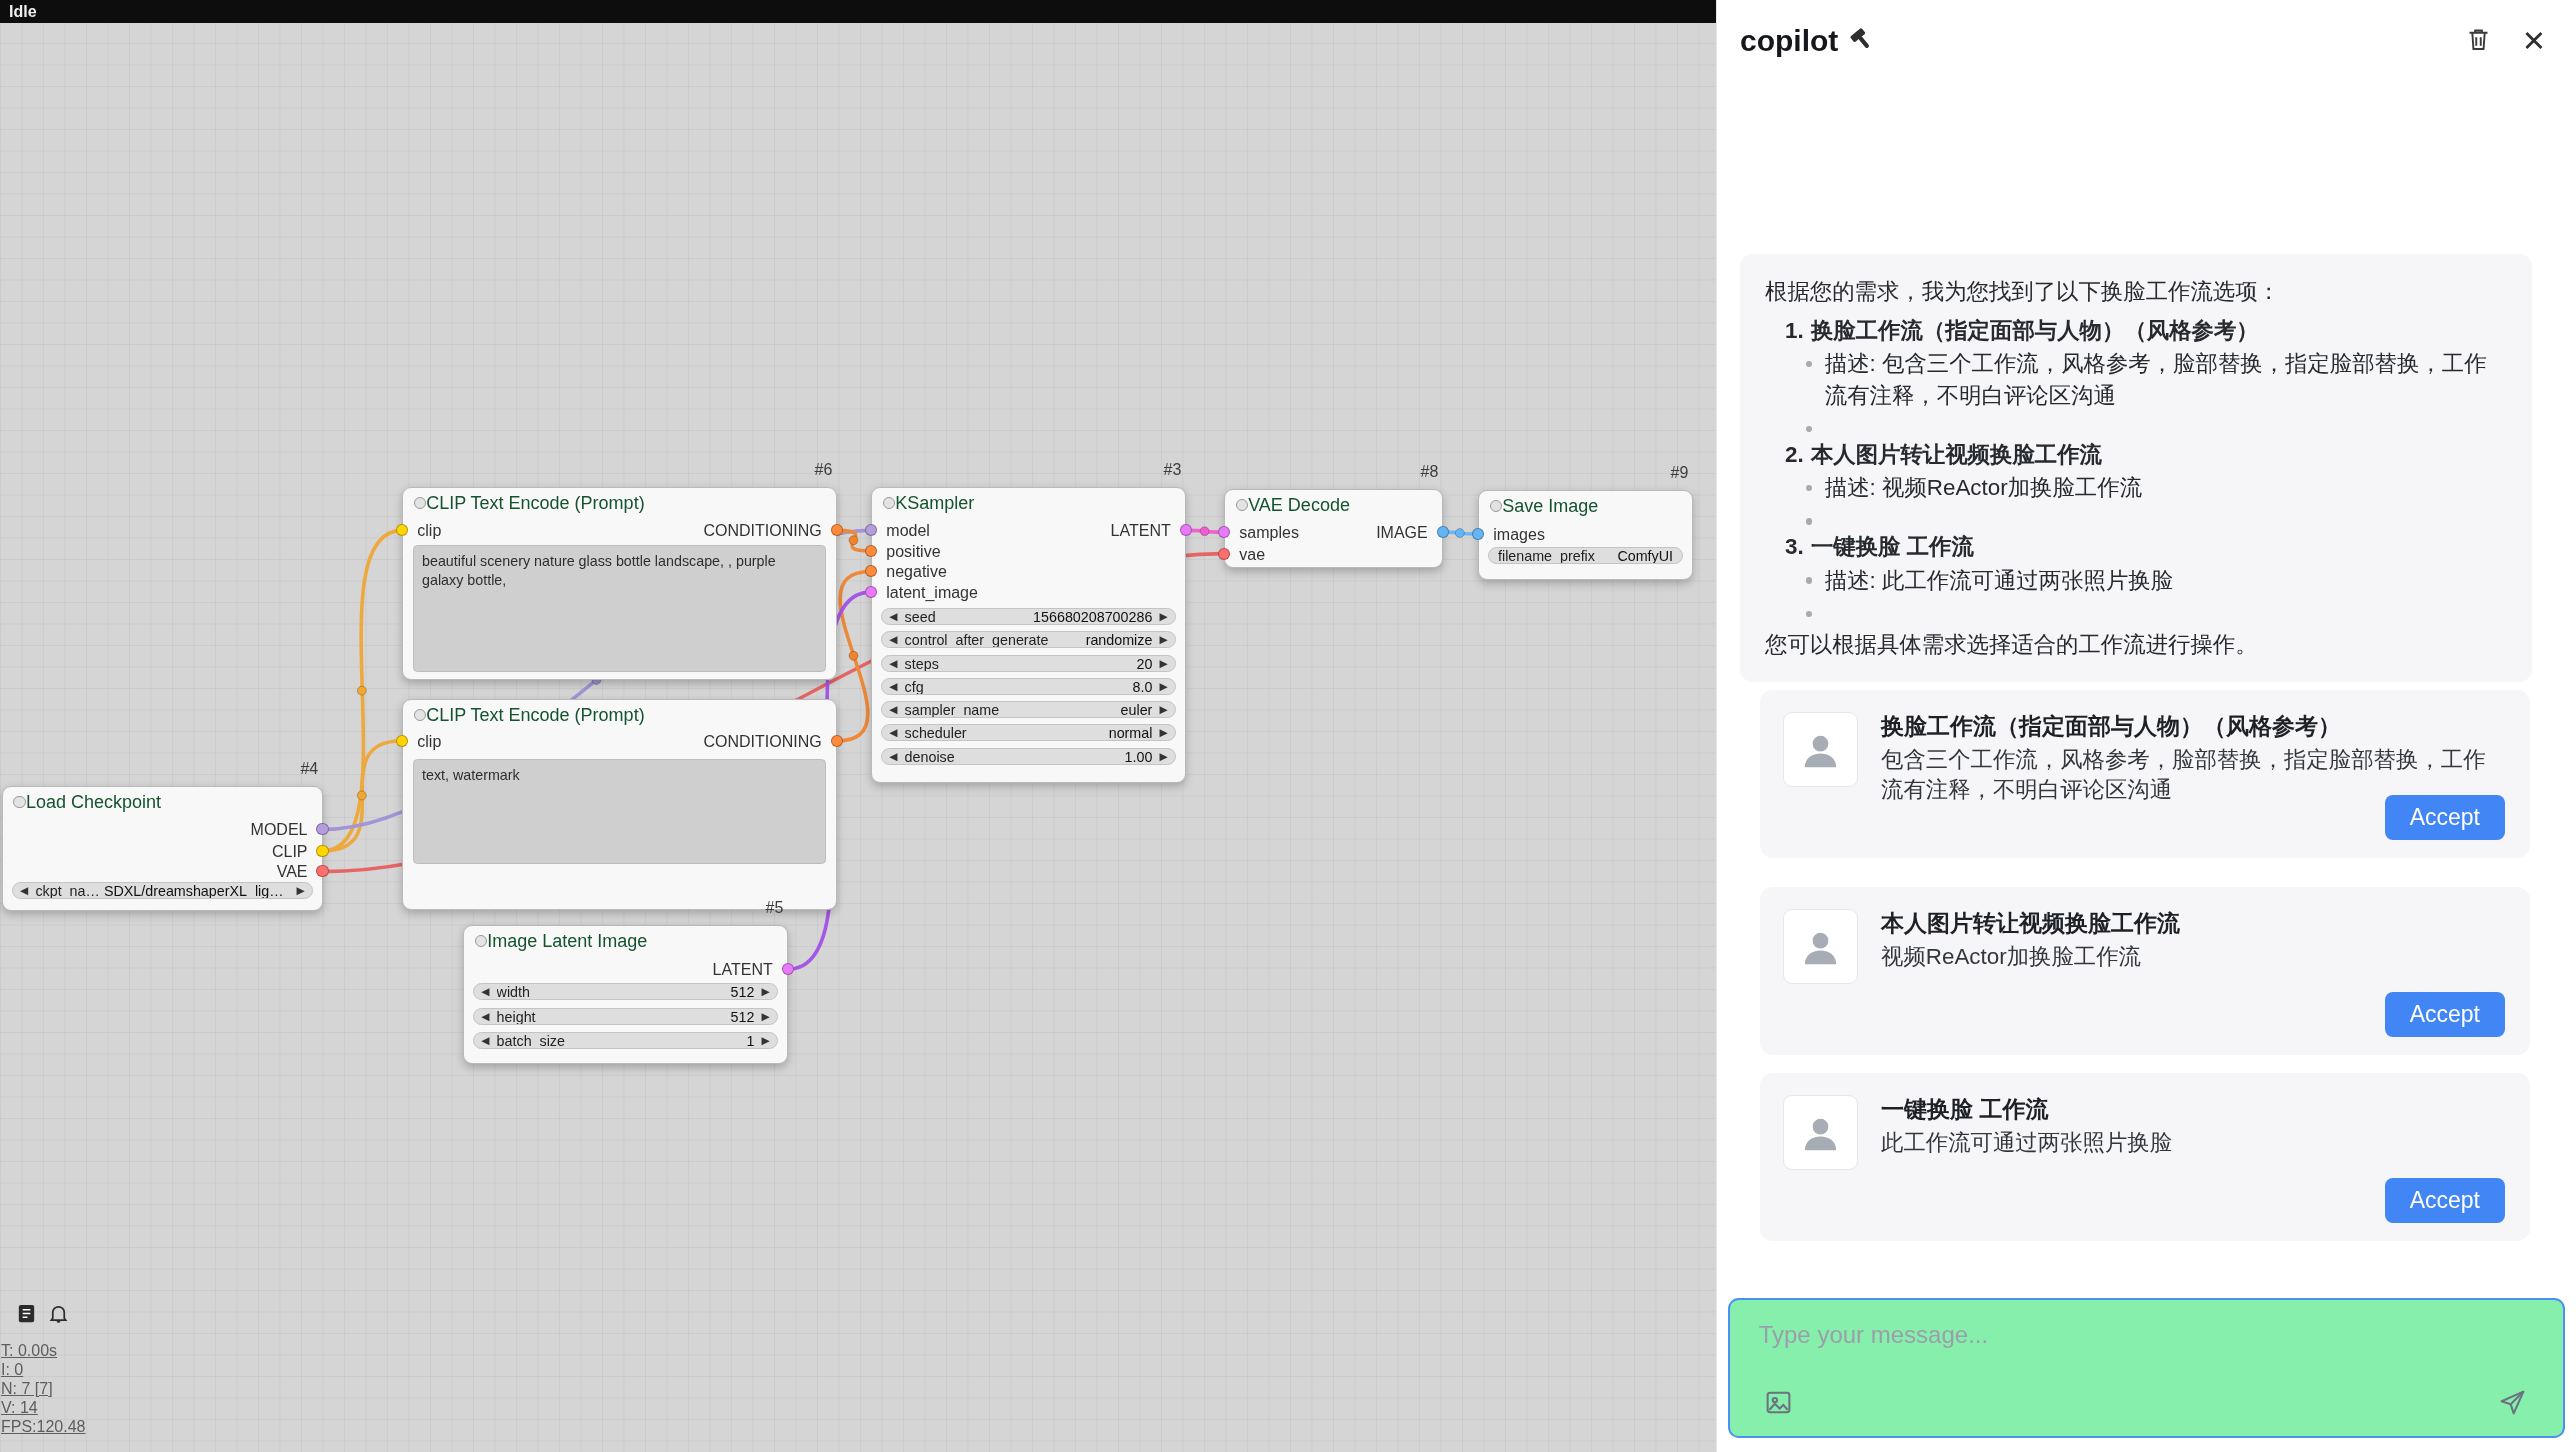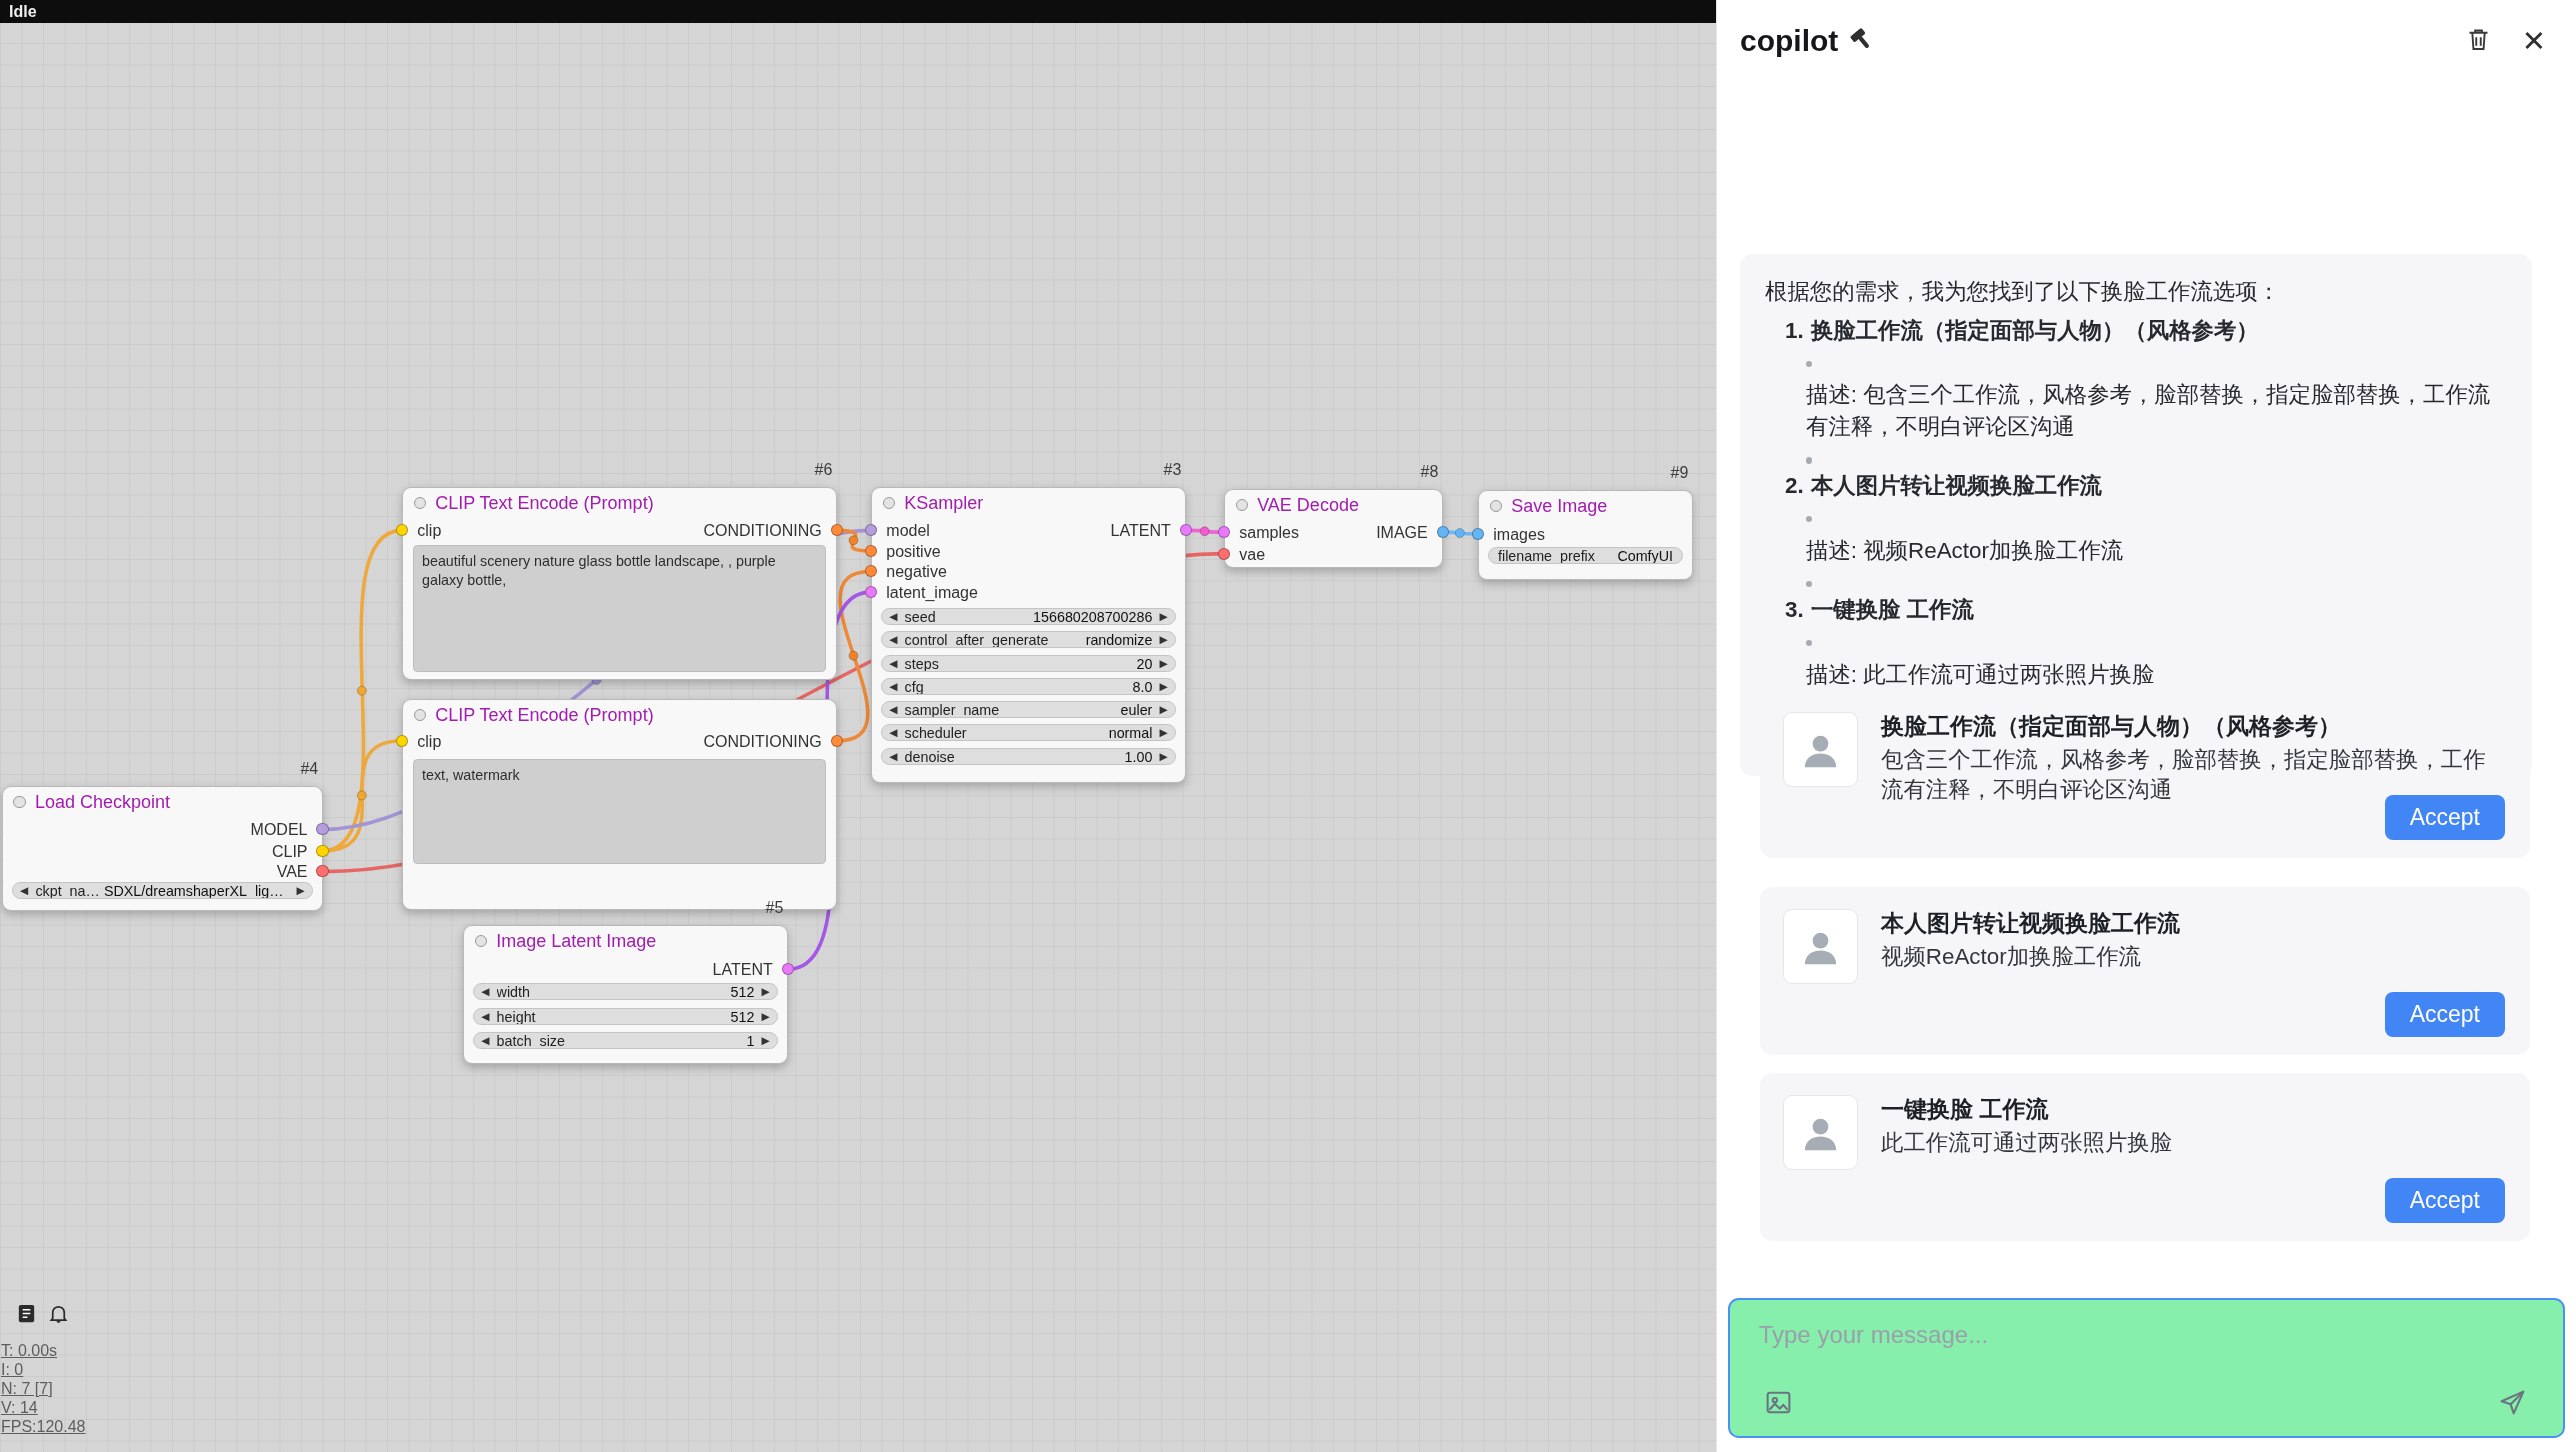--- a/index.html
+++ b/index.html
@@ -29,22 +29,22 @@
 
   svg.wires { position:absolute; top:0; left:0; z-index:1; }
 
   .node {
     position:absolute; z-index:2;
     background:#f8f8f8; border:0.9px solid #b9b9b9; border-radius:9px;
     box-shadow:0 3.6px 9px rgba(0,0,0,0.22);
   }
   .node-header {
     position:absolute; top:0; left:0; right:0; height:30px;
-    display:flex; align-items:center; gap:9px; padding:0 10.7px;
-    font-size:18px; color:#a21caf; white-space:nowrap; overflow:hidden;
+    display:flex; align-items:center; gap:0; padding:0 10.7px;
+    font-size:18px; color:#14532d; white-space:nowrap; overflow:hidden;
   }
   .collapse-dot { width:12.5px; height:12.5px; border-radius:50%; background:#e3e3e3; border:1.8px solid #9a9a9a; flex:none; }
   .node-badge { position:absolute; top:-27px; right:3.6px; font-size:16px; color:#3c3c3c; z-index:3; }
 
   .prow {
     position:absolute; left:0; right:0; height:20px;
     display:flex; align-items:center; font-size:16px; color:#333;
   }
   .prow .pdot {
     position:absolute; width:12.5px; height:12.5px; border-radius:50%;
@@ -103,21 +103,21 @@
   }
 
   .response {
     position:absolute; top:254px; left:23px; width:792px;
     background:#f6f6f8; border-radius:12.5px; padding:21.5px 25px;
     font-size:22.4px; color:#26292e; line-height:1.42;
   }
   .resp-intro { margin:0 0 7.2px 0; }
   .resp-item-title { margin:7.2px 0 1.8px 20px; font-weight:bold; }
   .resp-item-title .num { margin-right:7.2px; }
-  .resp-desc { display:flex; gap:12.5px; margin-left:41px; margin-top:1.8px;flex-direction:column; }
+  .resp-desc { display:flex; gap:12.5px; margin-left:41px; margin-top:1.8px; }
   .resp-desc .bullet { flex:none; width:6.3px; height:6.3px; border-radius:50%; background:#a6aab1; margin-top:12.5px; }
   .resp-desc.empty { height:18px; }
   .resp-outro { margin:12.5px 0 0 0; }
 
   .card {
     position:absolute; left:43px; width:770px; height:168px;
     background:#f6f6f8; border-radius:12.5px; padding:21.5px 23px;
   }
   .card-body { display:flex; gap:23px; }
   .avatar {

